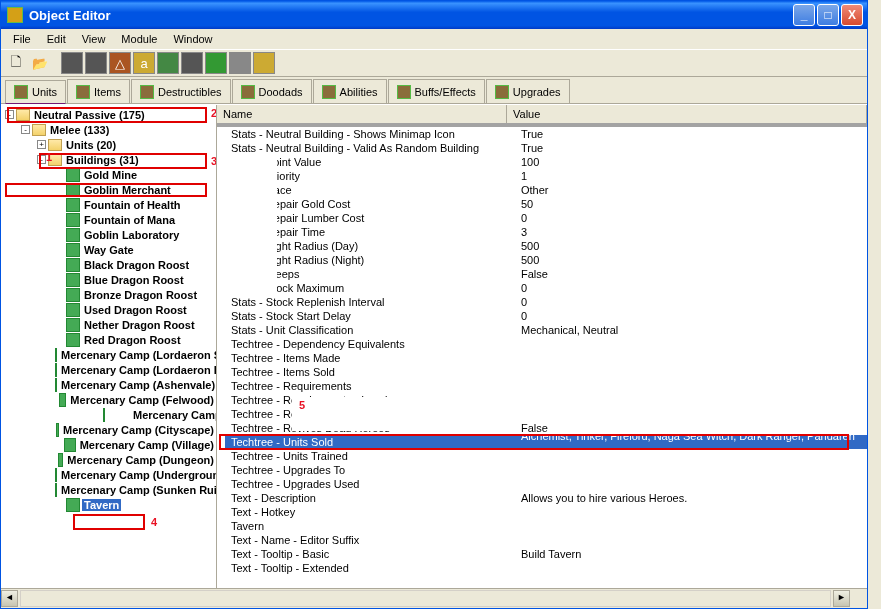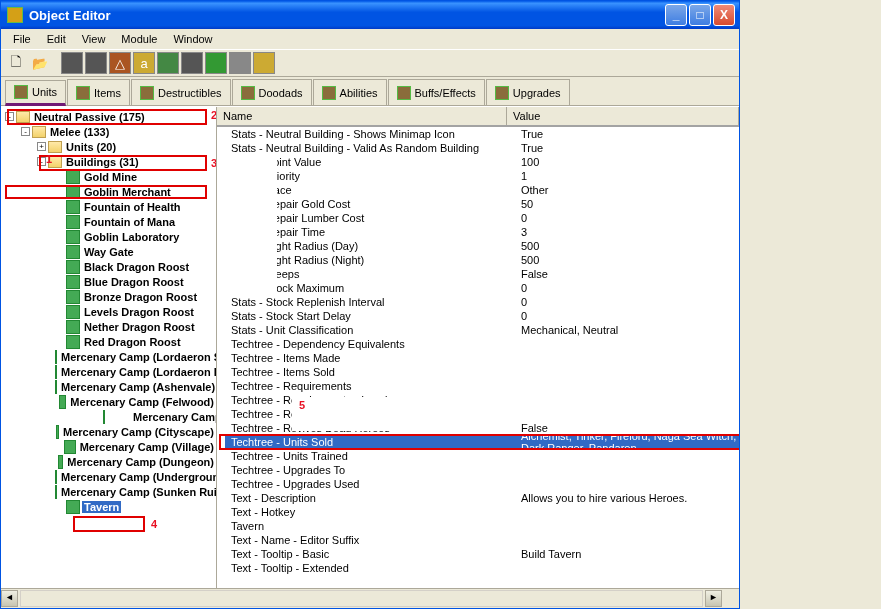--- a/index.html
+++ b/index.html
@@ -1,47 +1,47 @@
 <!DOCTYPE html>
 <html><head>
 <meta charset="utf-8">
 <style>
 * { box-sizing: border-box; margin: 0; padding: 0; }
 body { font-family: Tahoma, sans-serif; font-size: 11px; background: #ece9d8; width: 881px; height: 609px; overflow: hidden; }
-.window { width: 740px; height: 609px; border: 1px solid #0054e3; display: flex; flex-direction: column; }
+.window { width: 868px; height: 609px; border: 1px solid #0054e3; display: flex; flex-direction: column; }
 .titlebar { background: linear-gradient(to bottom, #0058e6 0%, #3a93ff 8%, #0054e3 40%, #0054e3 88%, #003ac6 100%); height: 28px; display: flex; align-items: center; padding-left: 6px; color: #fff; font-weight: bold; font-size: 13px; }
 .titlebar .icon { width: 16px; height: 16px; margin-right: 6px; background:#d4a017; border:1px solid #6b4; }
 .titlebar .title { flex: 1; }
 .winbtns { display: flex; gap: 2px; padding-right: 4px; }
 .winbtn { width: 22px; height: 22px; border-radius: 3px; color: #fff; font-weight: bold; text-align: center; line-height: 20px; font-size: 12px; border: 1px solid #fff; cursor: pointer; }
 .winbtn.min, .winbtn.max { background: linear-gradient(#7ba7e8,#3e7de2); }
 .winbtn.close { background: linear-gradient(#f08a77,#d64b2f); }
 .menubar { background: #ece9d8; display: flex; padding: 2px 4px; font-size: 11px; }
 .menubar span { padding: 2px 8px; cursor: default; }
 .toolbar { background: #ece9d8; border-top:1px solid #fff; border-bottom:1px solid #aca899; display: flex; align-items: center; padding: 2px 4px; height: 28px; gap: 2px; }
 .tbtn { width: 22px; height: 22px; border: 1px solid #ece9d8; display: inline-flex; align-items: center; justify-content: center; font-size: 13px; cursor: pointer; }
 .tbtn.ico { background:#555; color:#fff; border:1px solid #888; }
 .tsep { width:6px; }
 .tabs { background:#ece9d8; display:flex; padding: 2px 4px 0 4px; font-size:11px; border-bottom:1px solid #aca899; }
 .tab { display:flex; align-items:center; gap:4px; padding:4px 8px; cursor:pointer; border:1px solid #aca899; border-bottom:none; margin-right:1px; background:#ece9d8; }
-.tab.active { background:#ece9d8; position:relative; top:1px; border-bottom:3px solid #701a75; }
+.tab.active { background:#ece9d8; position:relative; top:1px; border-bottom:1px solid #701a75; }
 .tab .ticon { width:14px; height:14px; background:#8a6d3b; border:1px solid #5b4; }
 .content { flex:1; display:flex; background:#fff; overflow:hidden; border-top:1px solid #fff; }
 .tree { width:216px; border-right:1px solid #aca899; overflow-y:scroll; overflow-x:scroll; background:#fff; position:relative; }
 .treeinner { padding:2px 0; white-space:nowrap; }
 .node { display:flex; align-items:center; gap:2px; height:15px; padding-left:4px; font-size:11px; }
 .node .plusminus { width:9px; height:9px; border:1px solid #888; font-size:8px; line-height:7px; text-align:center; color:#000; cursor:pointer; }
 .node .folder { width:14px; height:12px; background:linear-gradient(#ffe9a8,#f3d26b); border:1px solid #c0a050; }
 .node .uicon { width:14px; height:14px; background:#4a5; border:1px solid #283; }
 .node .lbl { padding: 0 2px; font-weight: bold; }
 .node.sel .lbl { background:#316ac5; color:#fff; }
 .hl-red { border:2px solid #e00000; position:absolute; pointer-events:none; z-index: 5; }
 .red-num { color:#e81123; font-weight:bold; font-size:11px; position:absolute; z-index: 6; }
 .proppane { flex:1; display:flex; flex-direction:column; overflow:hidden; }
-.prophead { display:flex; background:#ece9d8; border-bottom:2px solid #a3a3a3; font-size:11px; }
+.prophead { display:flex; background:#ece9d8; border-bottom:4px solid #a3a3a3; font-size:11px; }
 .prophead div { padding:3px 6px; border-right:1px solid #aca899; }
 .prophead .c1 { width:290px; }
 .prophead .c2 { flex:1; }
 .proplist { flex:1; overflow-y:scroll; font-size:11px; position: relative; }
 .prow { display:flex; padding:1px 0 1px 6px; height:14px; align-items:center;margin-left:8px; }
 .prow .c1 { width:290px; }
 .prow .c2 { flex:1; }
 .prow.sel { background:#316ac5; color:#fff; }
 .statusarea { height:20px; background:#ece9d8; border-top:1px solid #aca899; display:flex; align-items:center; }
 .scrollbtn { width:17px; height:17px; background:linear-gradient(#f0efe2,#c7c5b2); border:1px solid #aca899; font-size:9px; text-align:center; line-height:13px; cursor:pointer; }
@@ -180,21 +180,21 @@
             <span class="lbl">Blue Dragon Roost</span>
           </div>
           <div class="node" style="padding-left: 52px;">
             <span style="width: 11px; display: inline-block;"></span>
             <span class="uicon"></span>
             <span class="lbl">Bronze Dragon Roost</span>
           </div>
           <div class="node" style="padding-left: 52px;">
             <span style="width: 11px; display: inline-block;"></span>
             <span class="uicon"></span>
-            <span class="lbl">Levels Dragon Roost</span>
+            <span class="lbl">Used Dragon Roost</span>
           </div>
           <div class="node" style="padding-left: 52px;">
             <span style="width: 11px; display: inline-block;"></span>
             <span class="uicon"></span>
             <span class="lbl">Nether Dragon Roost</span>
           </div>
           <div class="node" style="padding-left: 52px;">
             <span style="width: 11px; display: inline-block;"></span>
             <span class="uicon"></span>
             <span class="lbl">Red Dragon Roost</span>

